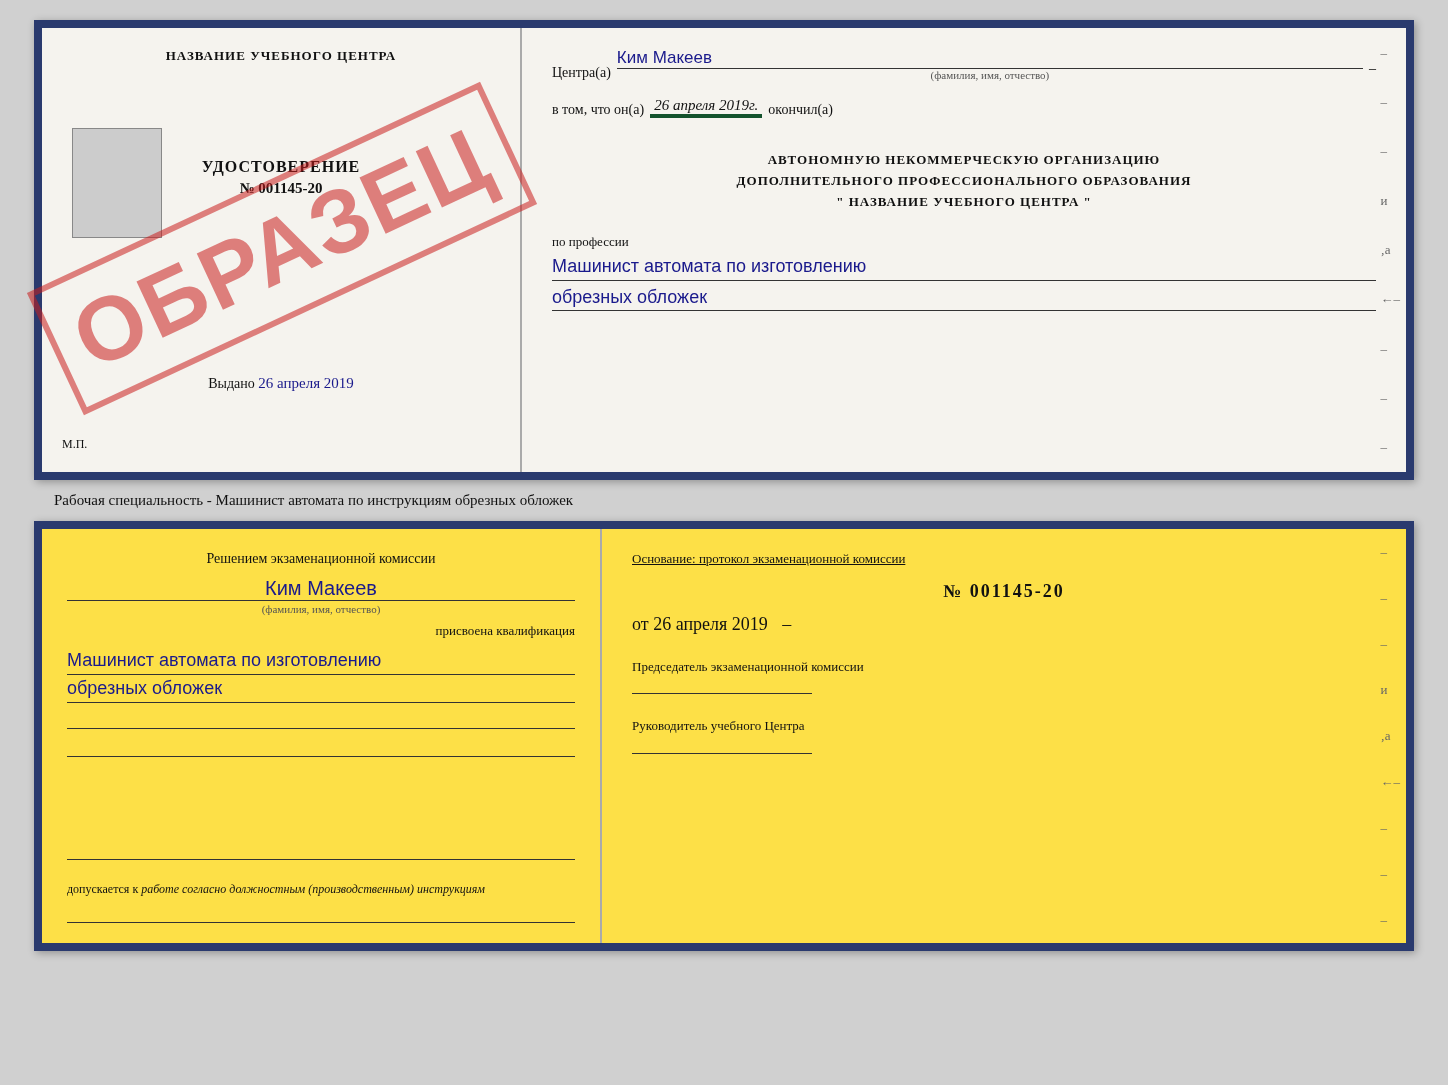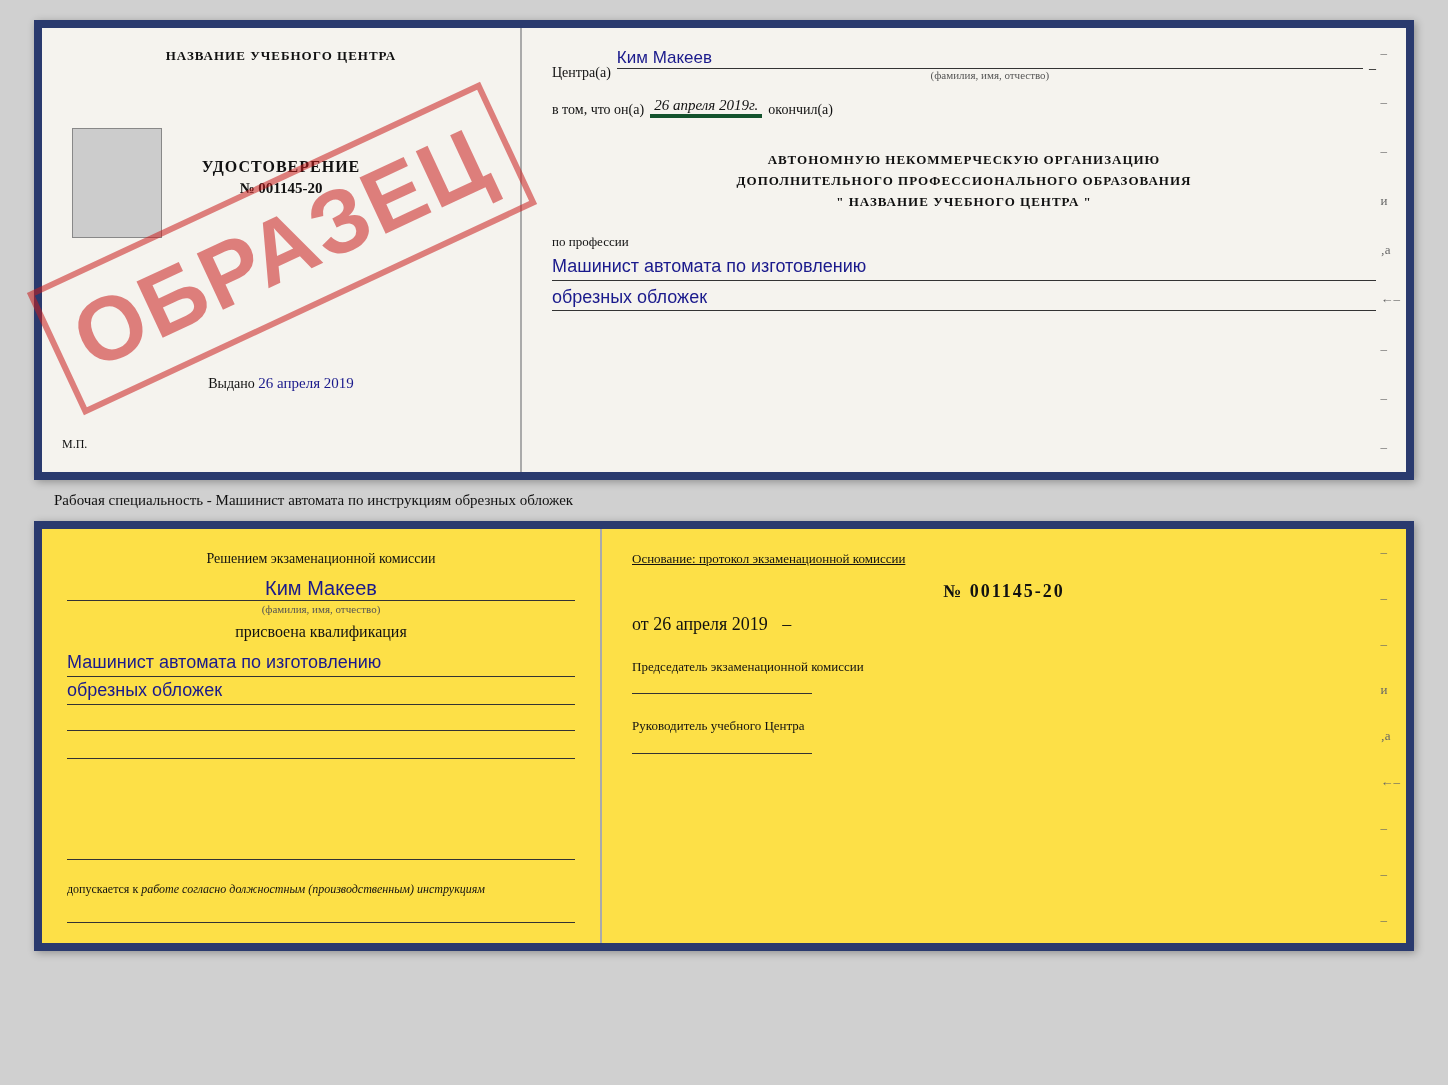--- a/index.html
+++ b/index.html
@@ -275,23 +275,23 @@
 
     .bl-sub {
       font-size: 11px;
       color: #555;
       text-align: center;
       border-top: 1px solid #333;
       padding-top: 2px;
     }
 
     .bl-label {
-      font-size: 16px;
-      color: #111;
-      text-align: center;
+      font-size: 13px;
+      color: #111;
+      text-align: right;
     }
 
     .bl-kvalif {
       font-size: 18px;
       color: #1a1a8c;
       font-family: 'Comic Sans MS', cursive, sans-serif;
       border-bottom: 1px solid #333;
       line-height: 1.5;
     }
 

